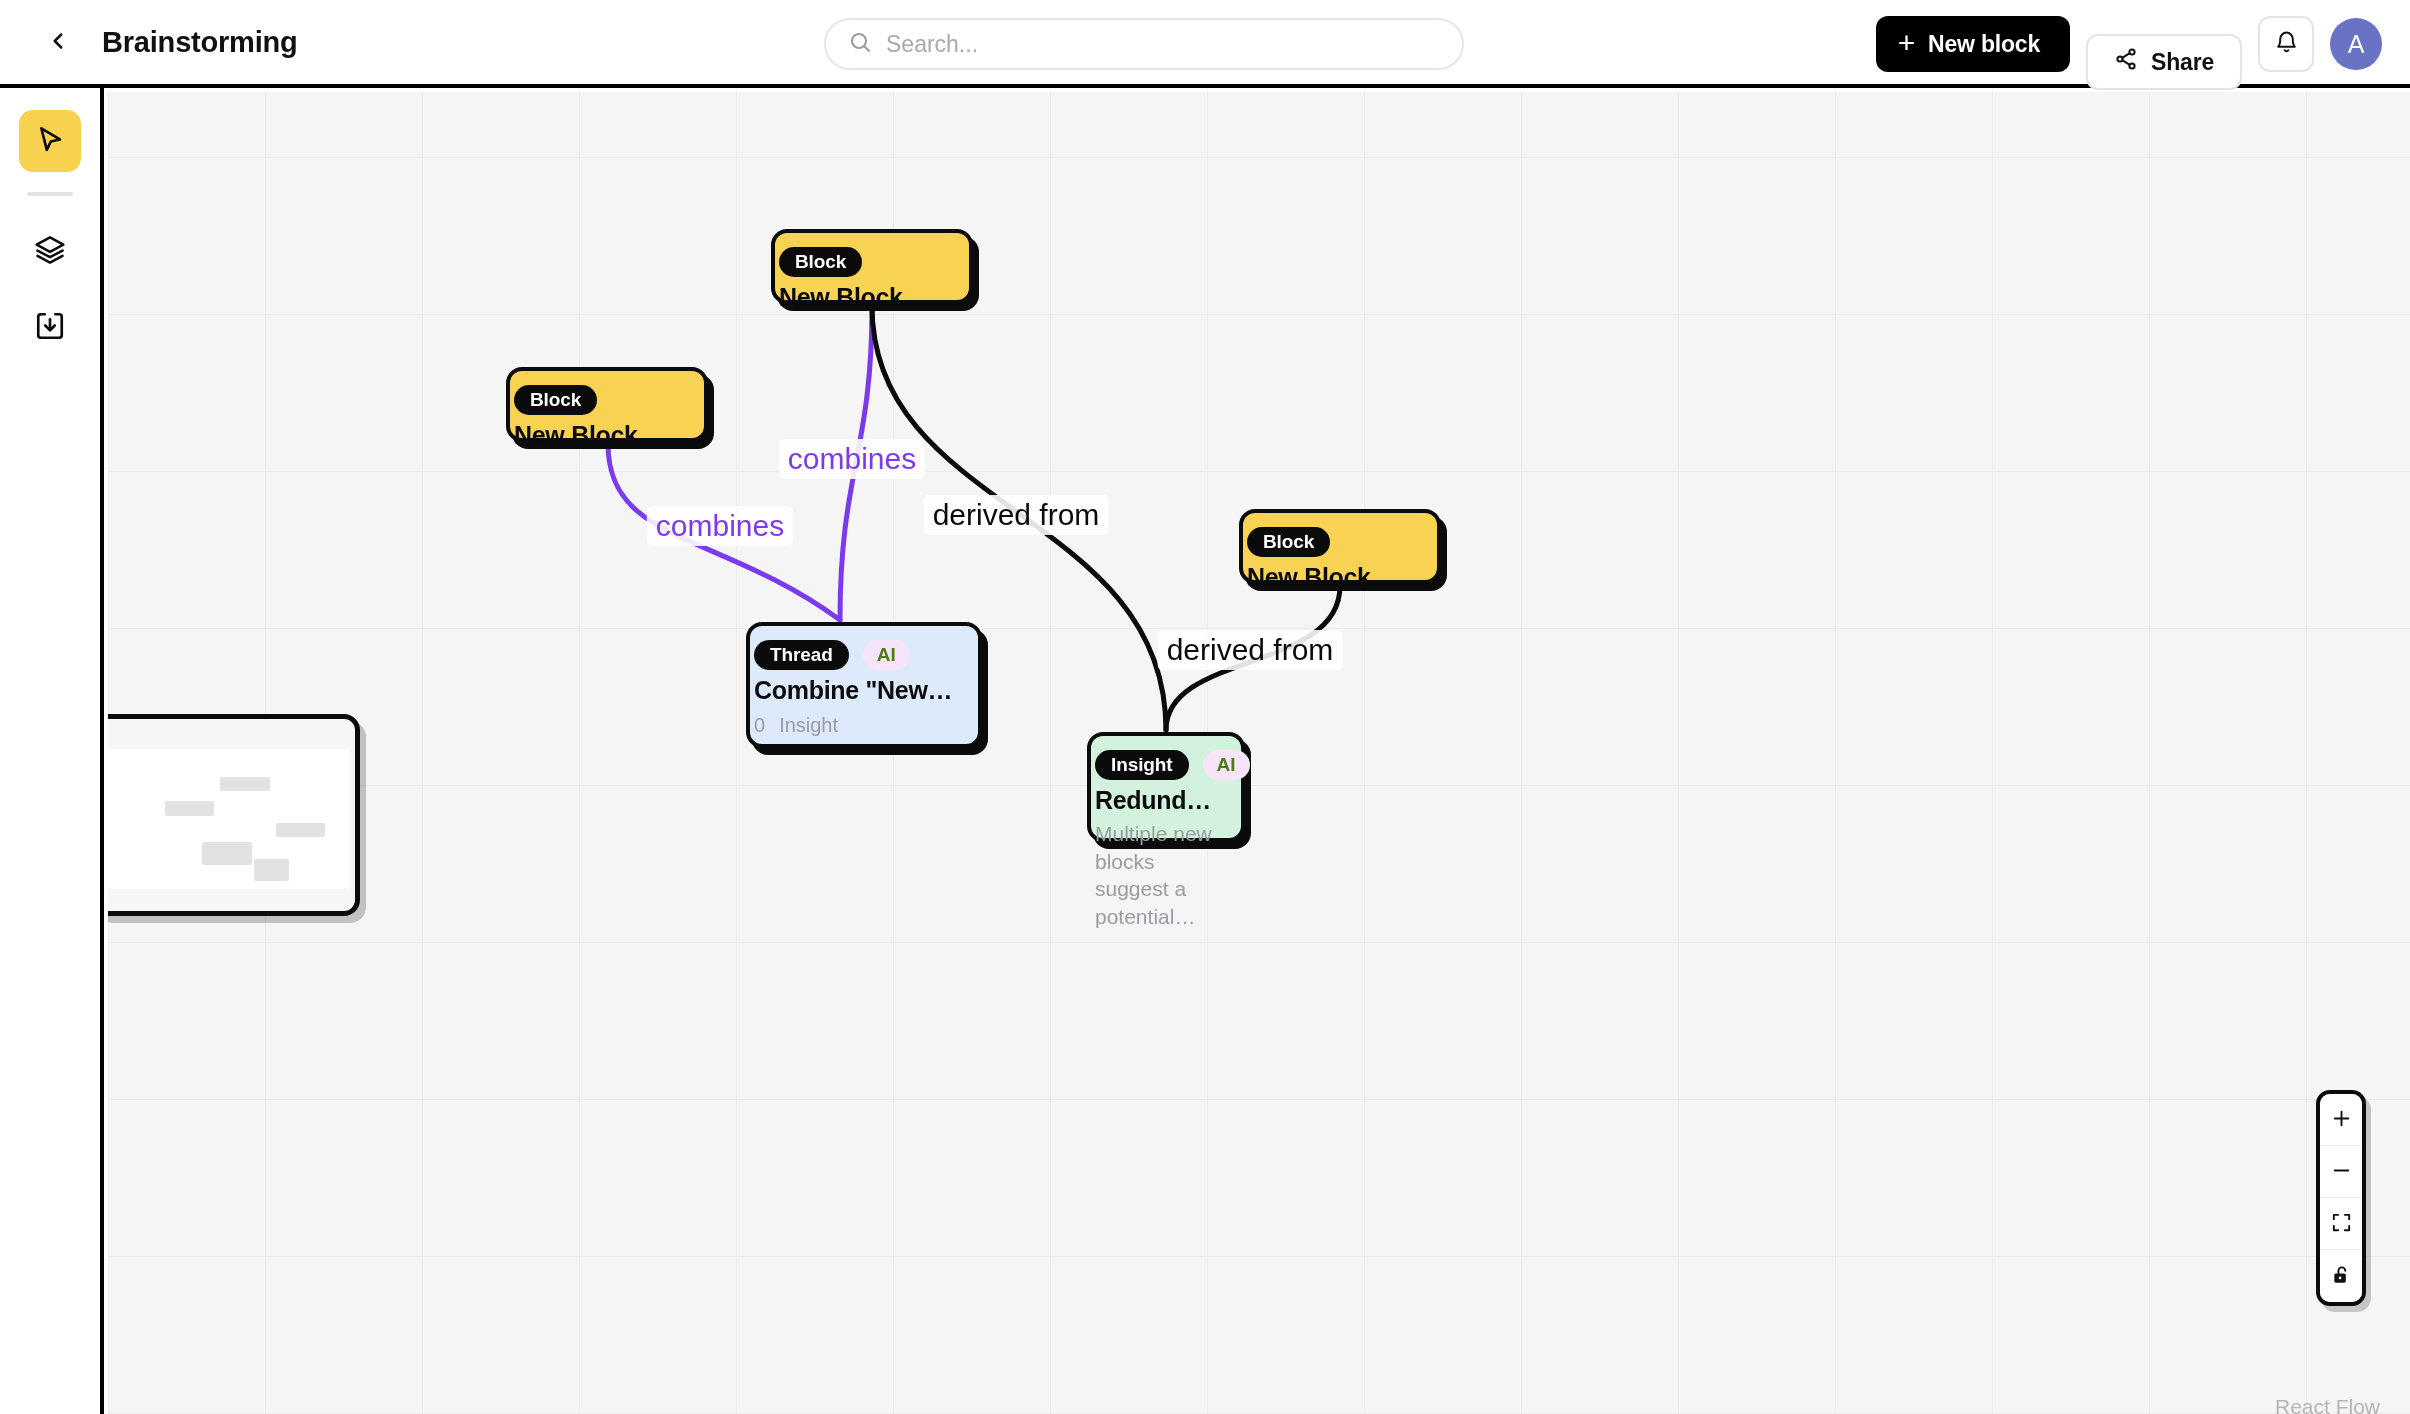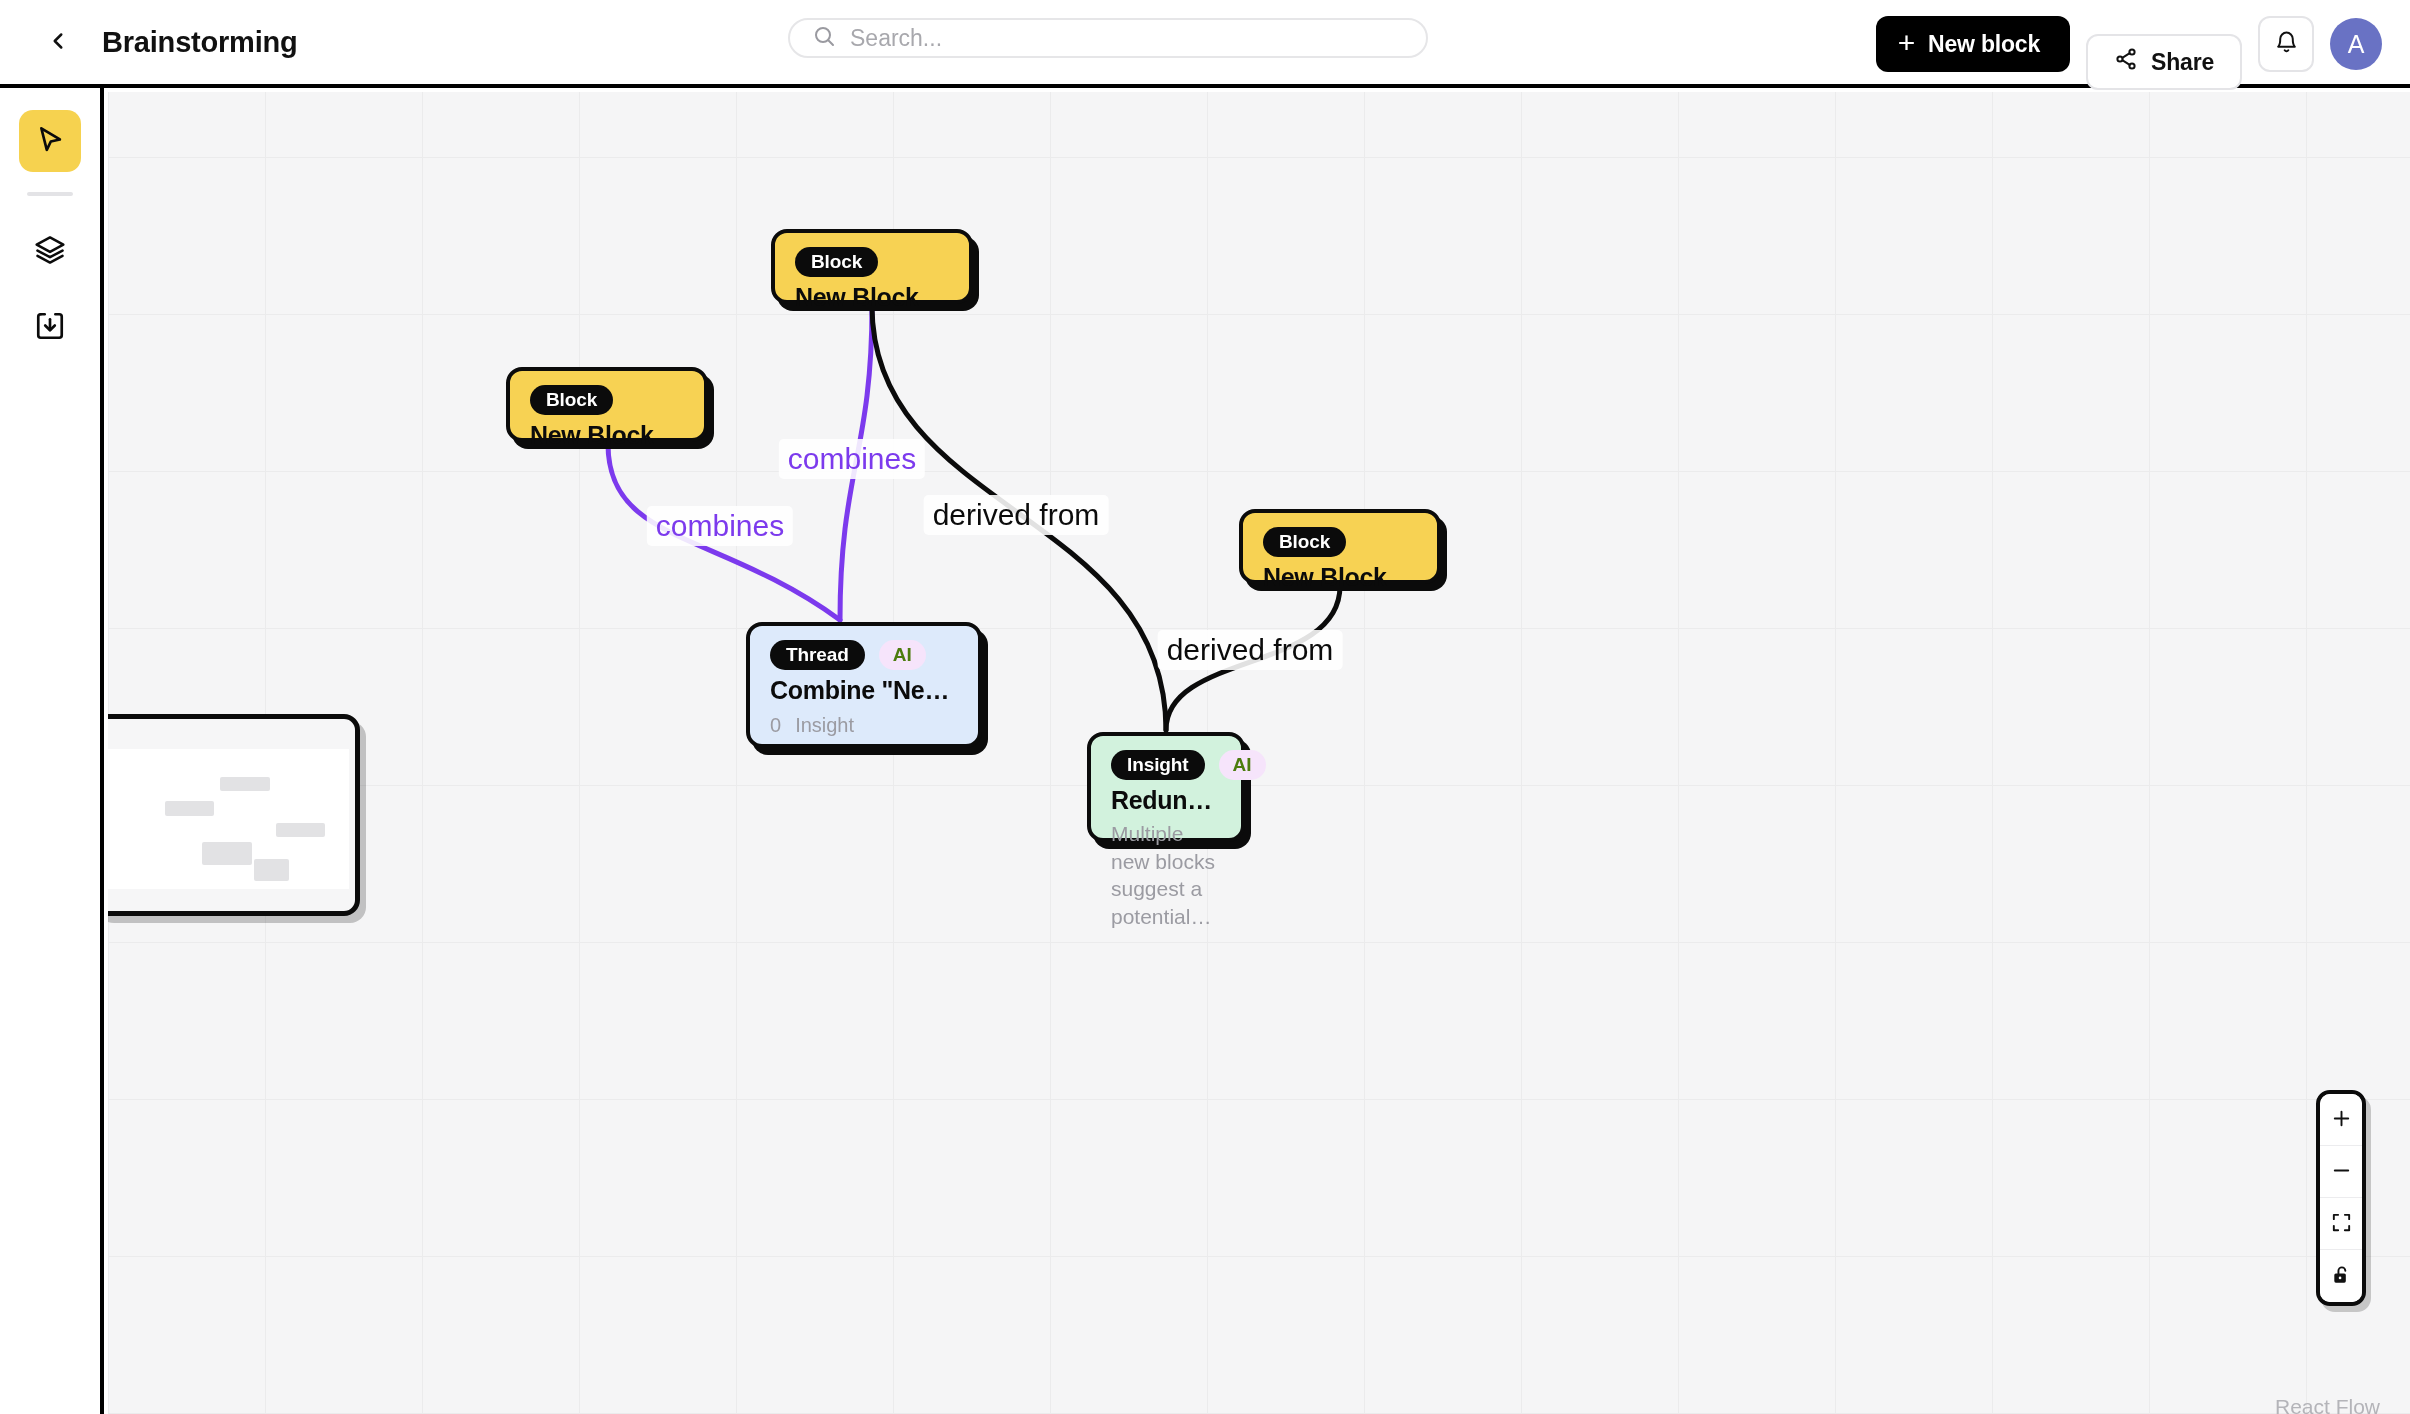--- a/index.html
+++ b/index.html
@@ -27,22 +27,22 @@
     background: none; border: none; cursor: pointer;
     border-radius: 8px;
   }
   .back-btn svg { width: 26px; height: 26px; }
   .page-title {
     margin-left: 16px;
     font-size: 29px; font-weight: 700; color: #111111;
     letter-spacing: -0.2px; white-space: nowrap;
   }
   .search-wrap {
-    position: absolute; left: 788px; top: 18px;
-    width: 640px; height: 40px;
+    position: absolute; left: 824px; top: 18px;
+    width: 640px; height: 52px;
   }
   .search-box {
     width: 100%; height: 100%;
     border: 2px solid #e6e6e8; border-radius: 26px;
     background: #ffffff;
     display: flex; align-items: center; padding: 0 22px;
   }
   .search-box svg { width: 24px; height: 24px; flex: 0 0 auto; }
   .search-input {
     flex: 1; border: none; outline: none; background: transparent;
@@ -127,21 +127,21 @@
     width: 2302px; height: 1322px;
     pointer-events: none;
   }
 
   
   .node {
     position: absolute;
     border: 4px solid #0b0b0b;
     border-radius: 16px;
     box-shadow: 6px 7px 0 0 #0b0b0b;
-    padding: 14px 20px 16px 20px;
+    padding: 14px 20px 16px 4px;
     cursor: pointer;
   }
   .node.block   { background: #f7d253; }
   .node.thread  { background: #ddeafb; margin-left: 24px; }
   .node.insight { background: #d2f2dd; }
 
   .badge-row { display: flex; align-items: center; gap: 14px; margin-bottom: 6px; }
   .badge {
     background: #0b0b0b; color: #ffffff;
     font-size: 19px; font-weight: 700;

